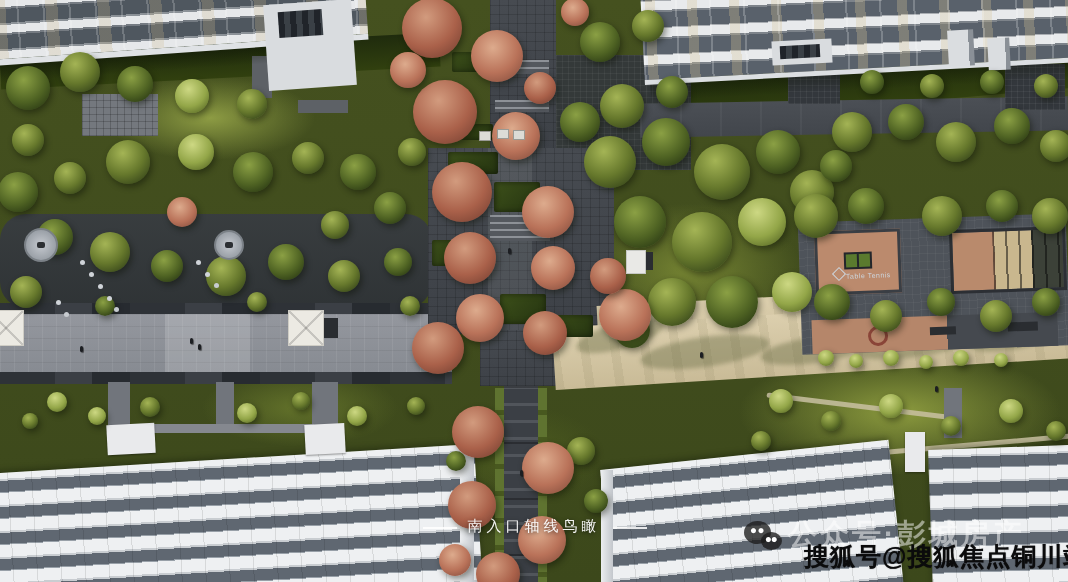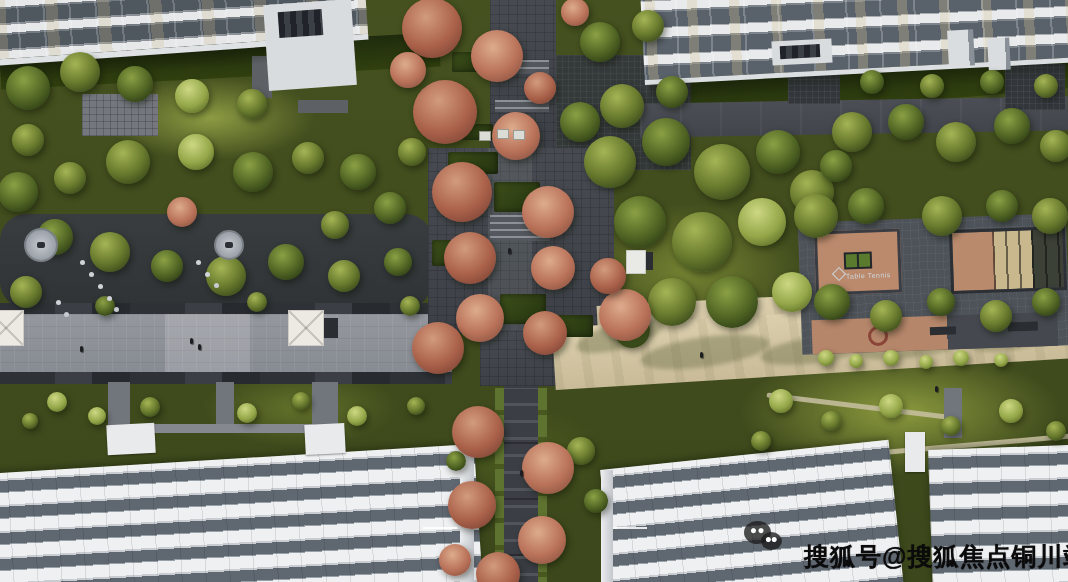--- a/index.html
+++ b/index.html
@@ -349,20 +349,22 @@
   <div class="g umb" style="left:288px;top:310px;width:34px;height:34px;"></div>
   <div class="g benchd" style="left:324px;top:318px;width:14px;height:20px;"></div>
   <div class="g wtable" style="left:626px;top:250px;width:18px;height:22px;"></div>
   <div class="g benchd" style="left:646px;top:252px;width:7px;height:18px;"></div>
   <div class="g ktable" style="left:479px;top:131px;width:10px;height:8px;"></div>
   <div class="g ktable" style="left:497px;top:129px;width:10px;height:8px;"></div>
   <div class="g ktable" style="left:513px;top:130px;width:10px;height:8px;"></div>
 
   <div class="cap-line" style="left:423px;"></div>
   <div class="cap-line" style="left:613px;"></div>
+  <div class="caption">南入口轴线鸟瞰</div>
 
   <div class="wechat-icon">
     <span class="b1"></span>
     <span class="b2"></span>
   </div>
+  <div class="wm-wechat">公众号·彭城房产</div>
   <div class="wm-sohu">搜狐号@搜狐焦点铜川站</div>
 
 </div>
 
 </body></html>

